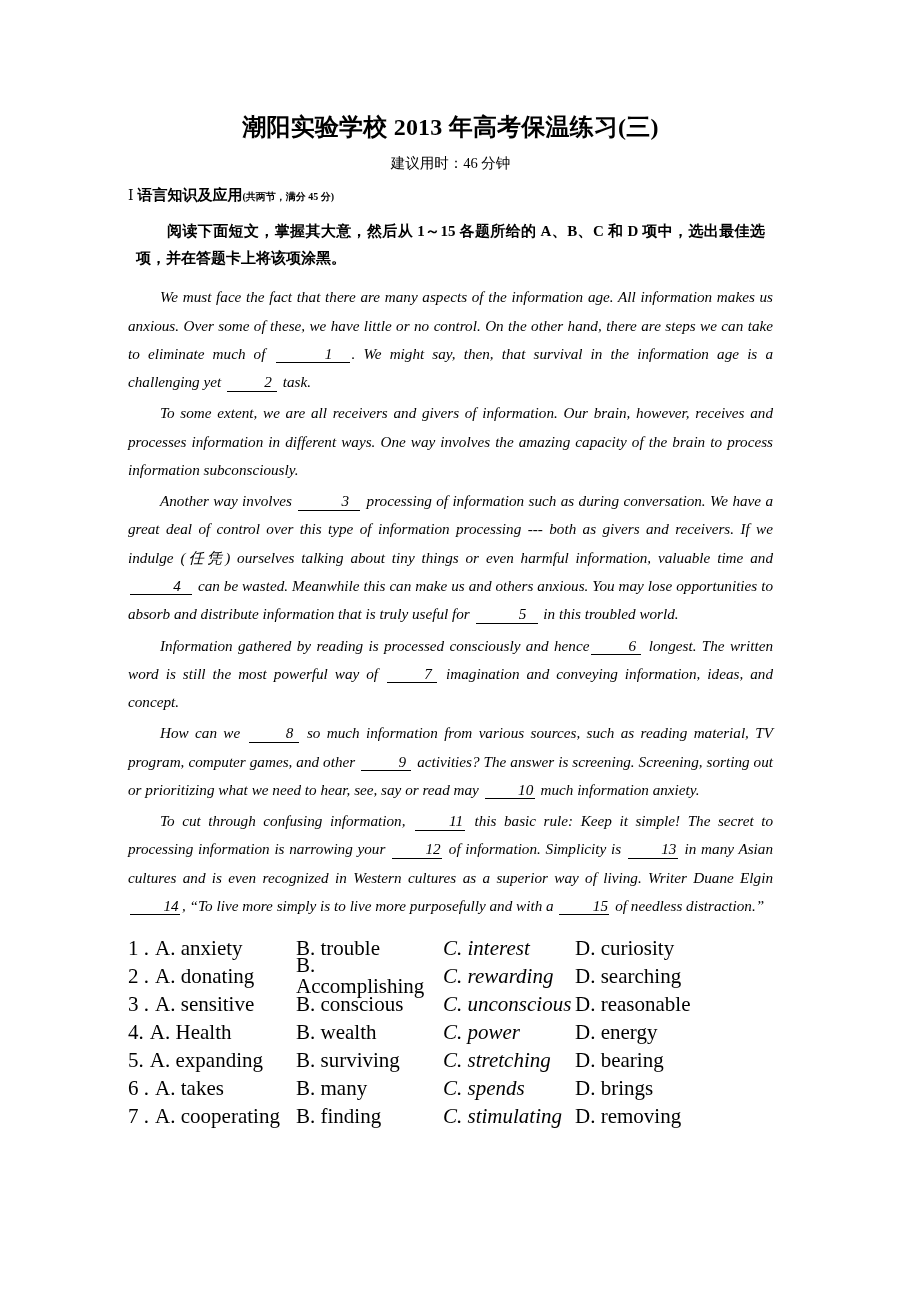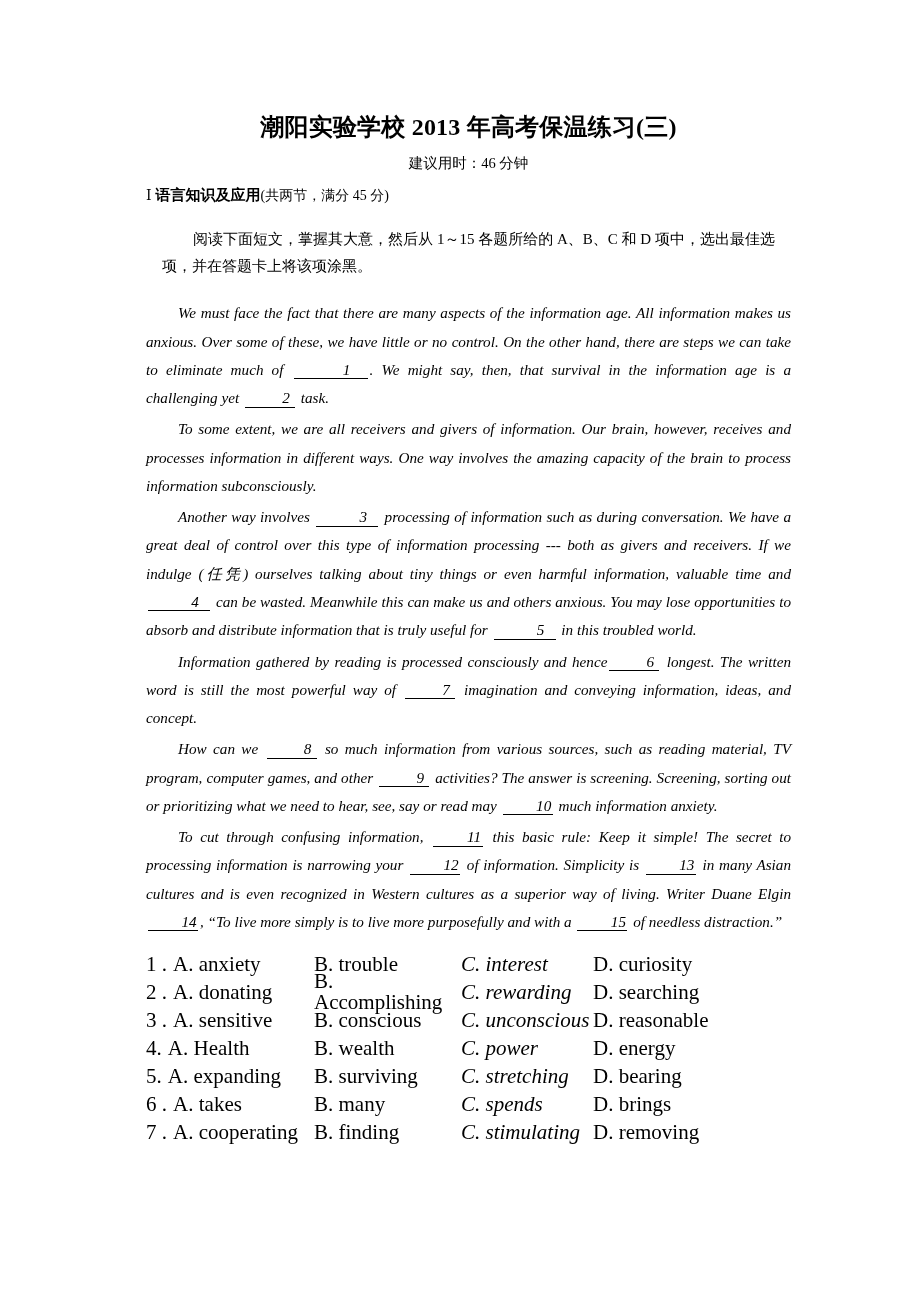--- a/index.html
+++ b/index.html
@@ -16,21 +16,21 @@
   }
   .page {
     position: relative;
     width: 920px;
     height: 1302px;
     box-sizing: border-box;
     padding: 0;
   }
   .content {
     position: absolute;
-    left: 146px;
+    left: 128px;
     top: 0;
     width: 645px;
   }
 
   
   .doc-title {
     text-align: center;
     font-weight: bold;
     font-size: 24px;
     line-height: 1.25;
@@ -51,22 +51,22 @@
     font-size: 15px;
     line-height: 1.35;
     margin: 0;
     padding-top: 12px;
     font-weight: bold;
   }
   .section-heading .cn-bold {
     font-weight: bold;
   }
   .section-heading .paren {
-    font-weight: normal;
-    font-size: 14px;
+    font-weight: bold;
+    font-size: 10px;
     margin-top: 20px;
   }
   .section-heading .roman {
     font-weight: normal;
     font-size: 14px;
     padding-right: 4px;
   }
   .subsection-heading {
     font-size: 15px;
     line-height: 1.35;
@@ -75,25 +75,26 @@
     padding-left: 14px;
   }
   .subsection-heading .paren {
     font-size: 14px;
   }
 
   
   .instruction {
     font-size: 15px;
     line-height: 1.82;
-    margin: 16px;
+    margin: 8px;
     padding-top: 4px;
     text-align: justify;
     text-justify: inter-ideograph;
     text-indent: 31px;
+    font-weight: bold;
   }
 
   
   .body-para {
     font-size: 15.2px;
     line-height: 1.86;
     margin: 0;
     padding-top: 3px;
     text-align: justify;
     text-indent: 32px;

